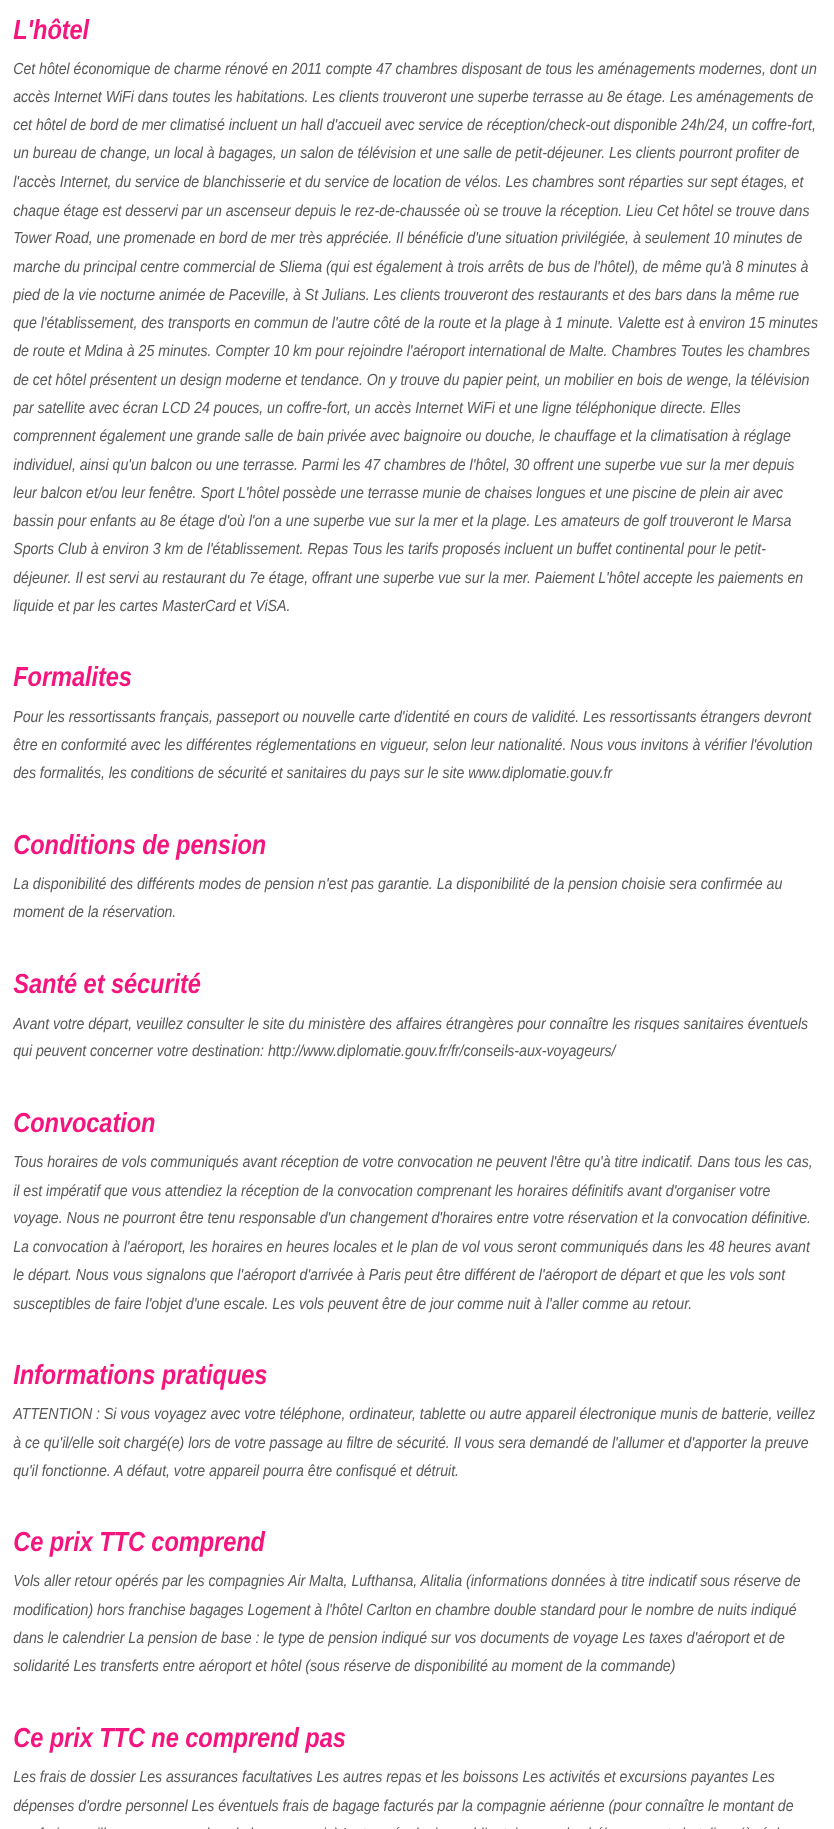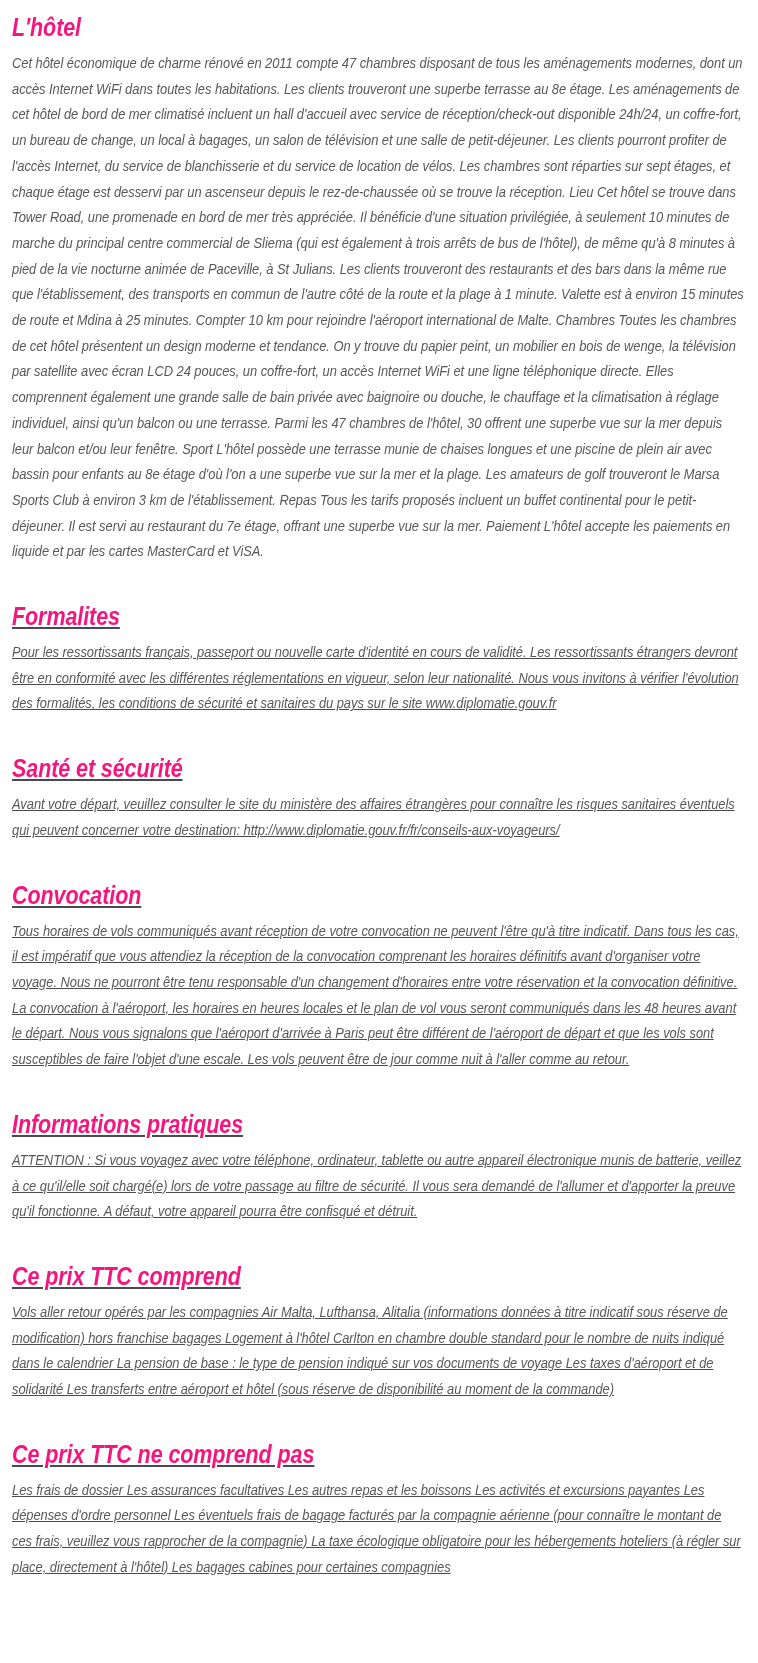--- a/index.html
+++ b/index.html
@@ -47,38 +47,41 @@
     margin: 0;
     padding: 0;
     text-align: left;
     letter-spacing: -0.05px;
     transform: scaleX(0.885);
     transform-origin: left top;
     width: 113%;
   }
   .section + .section {
     margin-top: 36px;
-    text-decoration: underline;
   }
 </style>
 </head>
 <body>
 
 <div class="page">
 
   <section class="section">
     <h2 class="section-title first-title">L'hôtel</h2>
     <p class="body-text">Cet hôtel économique de charme rénové en 2011 compte 47 chambres disposant de tous les aménagements modernes, dont un accès Internet WiFi dans toutes les habitations. Les clients trouveront une superbe terrasse au 8e étage. Les aménagements de cet hôtel de bord de mer climatisé incluent un hall d'accueil avec service de réception/check-out disponible 24h/24, un coffre-fort, un bureau de change, un local à bagages, un salon de télévision et une salle de petit-déjeuner. Les clients pourront profiter de l'accès Internet, du service de blanchisserie et du service de location de vélos. Les chambres sont réparties sur sept étages, et chaque étage est desservi par un ascenseur depuis le rez-de-chaussée où se trouve la réception. Lieu Cet hôtel se trouve dans Tower Road, une promenade en bord de mer très appréciée. Il bénéficie d'une situation privilégiée, à seulement 10 minutes de marche du principal centre commercial de Sliema (qui est également à trois arrêts de bus de l'hôtel), de même qu'à 8 minutes à pied de la vie nocturne animée de Paceville, à St Julians. Les clients trouveront des restaurants et des bars dans la même rue que l'établissement, des transports en commun de l'autre côté de la route et la plage à 1 minute. Valette est à environ 15 minutes de route et Mdina à 25 minutes. Compter 10 km pour rejoindre l'aéroport international de Malte. Chambres Toutes les chambres de cet hôtel présentent un design moderne et tendance. On y trouve du papier peint, un mobilier en bois de wenge, la télévision par satellite avec écran LCD 24 pouces, un coffre-fort, un accès Internet WiFi et une ligne téléphonique directe. Elles comprennent également une grande salle de bain privée avec baignoire ou douche, le chauffage et la climatisation à réglage individuel, ainsi qu'un balcon ou une terrasse. Parmi les 47 chambres de l'hôtel, 30 offrent une superbe vue sur la mer depuis leur balcon et/ou leur fenêtre. Sport L'hôtel possède une terrasse munie de chaises longues et une piscine de plein air avec bassin pour enfants au 8e étage d'où l'on a une superbe vue sur la mer et la plage. Les amateurs de golf trouveront le Marsa Sports Club à environ 3 km de l'établissement. Repas Tous les tarifs proposés incluent un buffet continental pour le petit-déjeuner. Il est servi au restaurant du 7e étage, offrant une superbe vue sur la mer. Paiement L'hôtel accepte les paiements en liquide et par les cartes MasterCard et ViSA.</p>
   </section>
 
   <section class="section">
     <h2 class="section-title">Formalites</h2>
     <p class="body-text">Pour les ressortissants français, passeport ou nouvelle carte d'identité en cours de validité. Les ressortissants étrangers devront être en conformité avec les différentes réglementations en vigueur, selon leur nationalité. Nous vous invitons à vérifier l'évolution des formalités, les conditions de sécurité et sanitaires du pays sur le site www.diplomatie.gouv.fr</p>
   </section>
 
+  <section class="section">
+    <h2 class="section-title">Conditions de pension</h2>
+    <p class="body-text">La disponibilité des différents modes de pension n'est pas garantie. La disponibilité de la pension choisie sera confirmée au moment de la réservation.</p>
+  </section>
 
   <section class="section">
     <h2 class="section-title">Santé et sécurité</h2>
     <p class="body-text">Avant votre départ, veuillez consulter le site du ministère des affaires étrangères pour connaître les risques sanitaires éventuels qui peuvent concerner votre destination: http://www.diplomatie.gouv.fr/fr/conseils-aux-voyageurs/</p>
   </section>
 
   <section class="section">
     <h2 class="section-title">Convocation</h2>
     <p class="body-text">Tous horaires de vols communiqués avant réception de votre convocation ne peuvent l'être qu'à titre indicatif. Dans tous les cas, il est impératif que vous attendiez la réception de la convocation comprenant les horaires définitifs avant d'organiser votre voyage. Nous ne pourront être tenu responsable d'un changement d'horaires entre votre réservation et la convocation définitive. La convocation à l'aéroport, les horaires en heures locales et le plan de vol vous seront communiqués dans les 48 heures avant le départ. Nous vous signalons que l'aéroport d'arrivée à Paris peut être différent de l'aéroport de départ et que les vols sont susceptibles de faire l'objet d'une escale. Les vols peuvent être de jour comme nuit à l'aller comme au retour.</p>
   </section>

